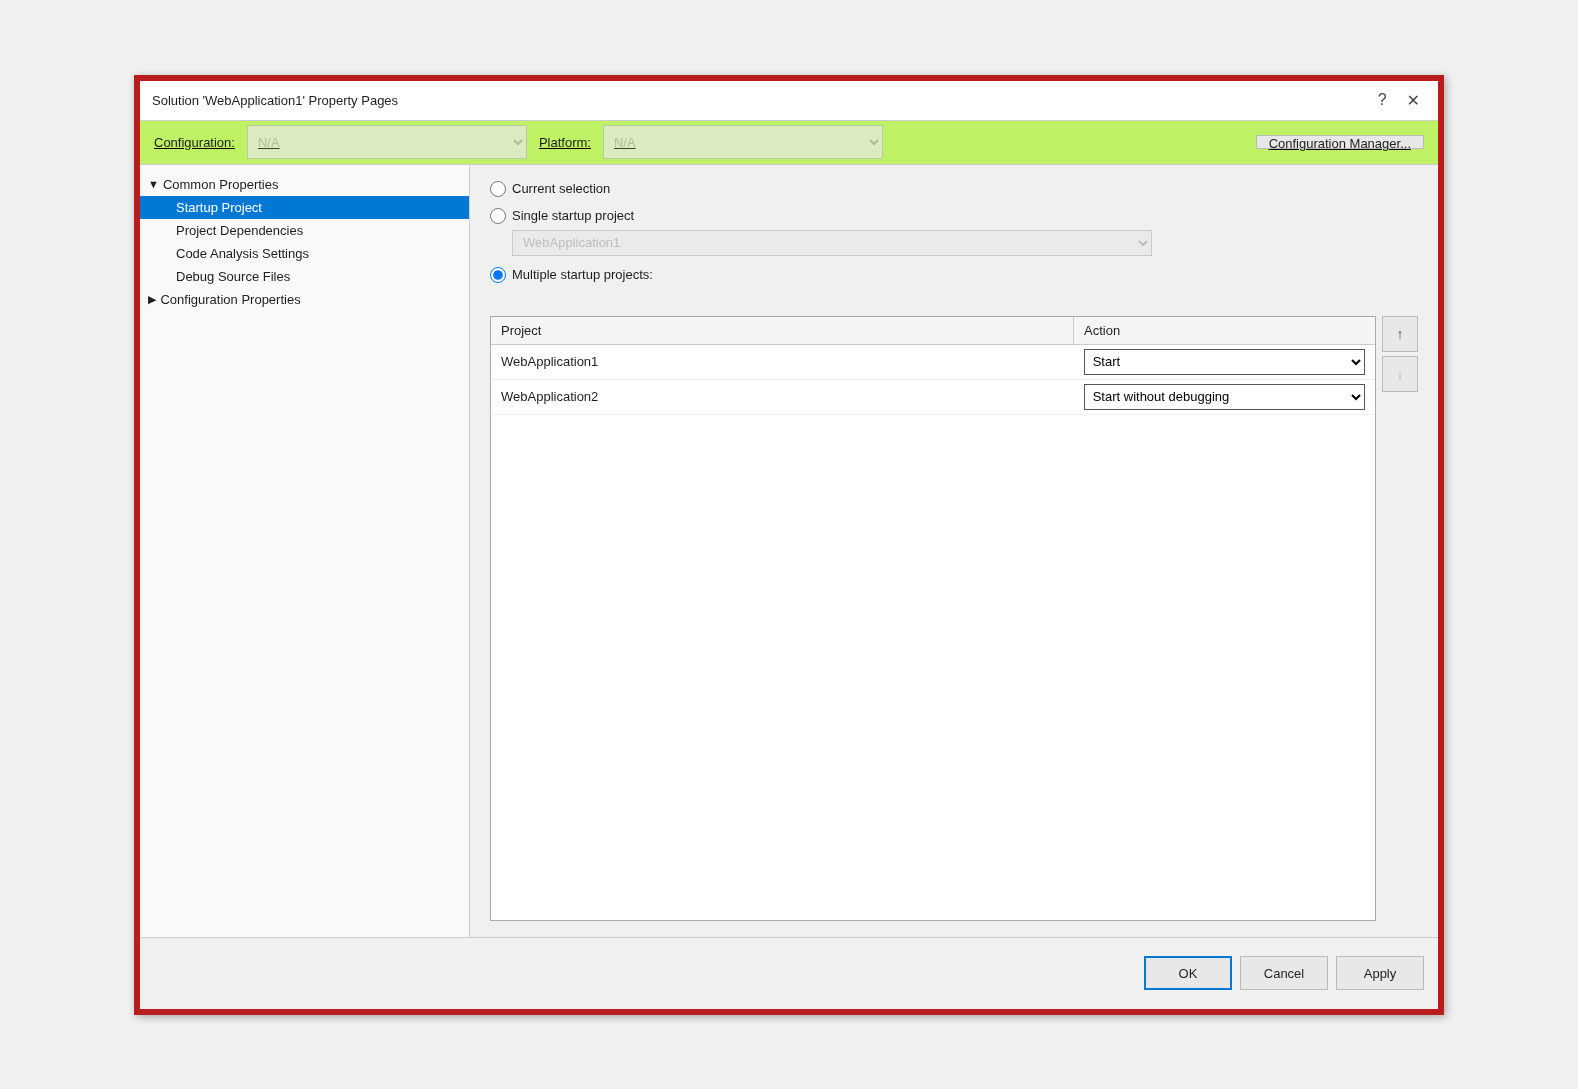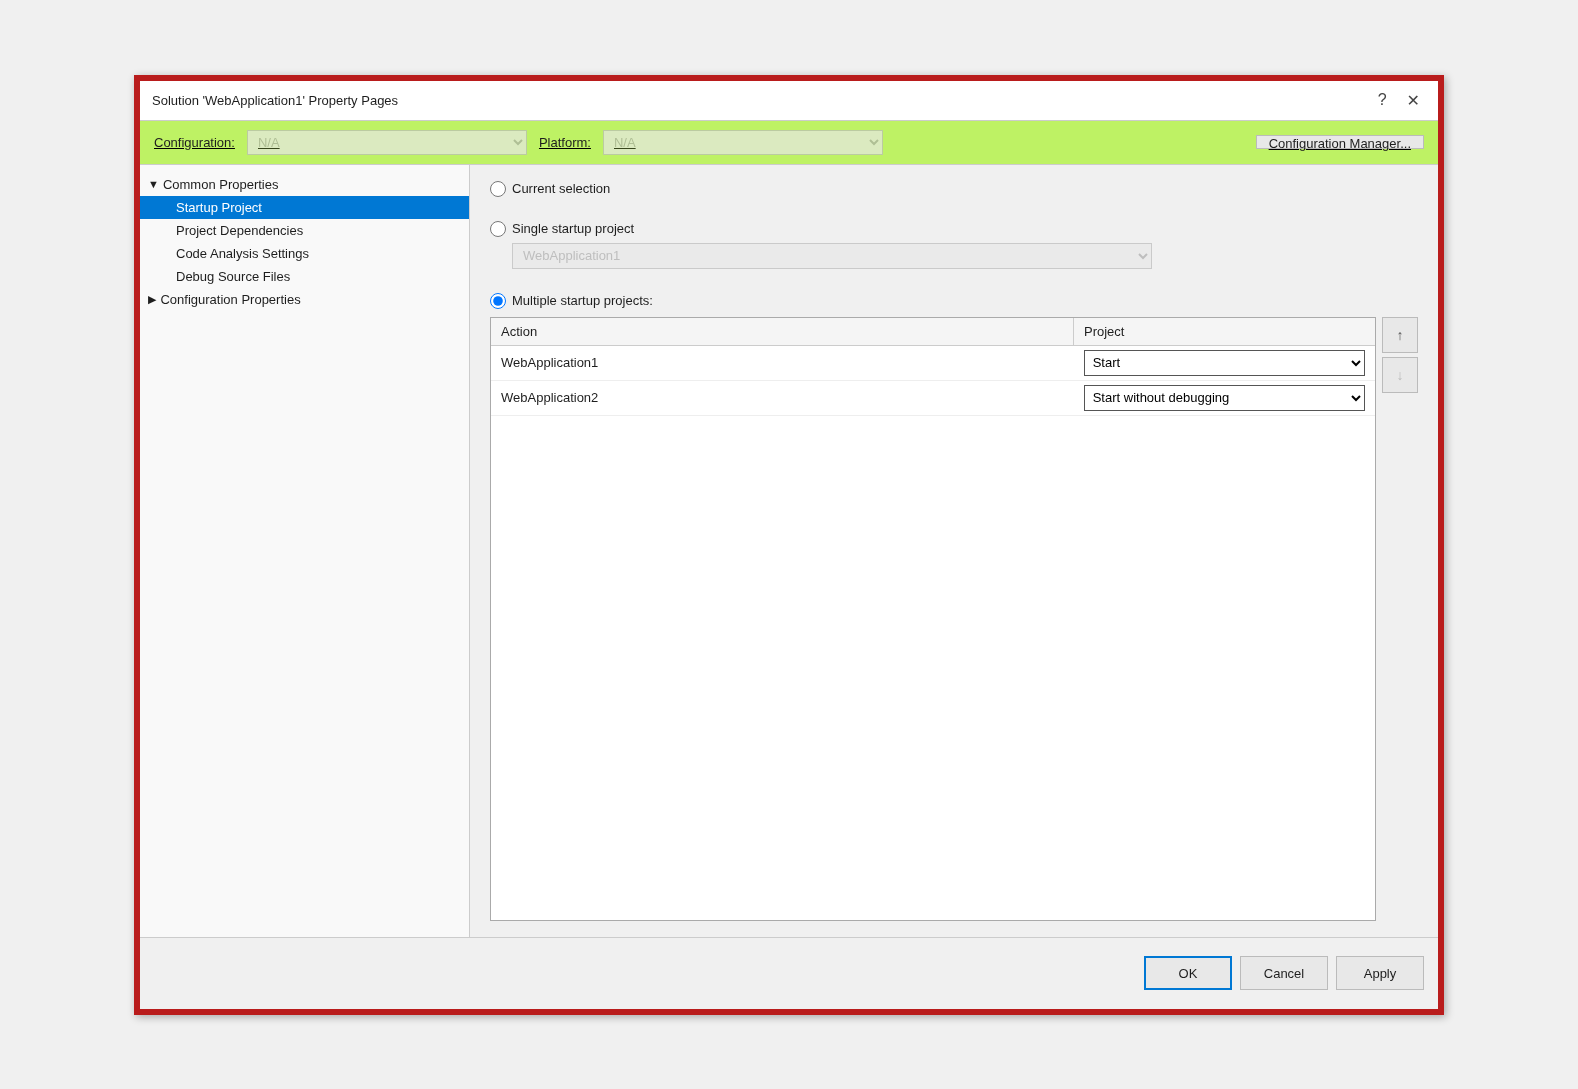--- a/index.html
+++ b/index.html
@@ -55,21 +55,21 @@
       gap: 12px;
       border-bottom: 1px solid #ccc;
       height: 44px;
       text-decoration: underline;
     }
     .config-label {
       color: #1e1e1e;
       font-size: 13px;
     }
     .config-select {
-      height: 25px;
+      height: 34px;
       min-width: 280px;
       border: 1px solid #bbb;
       background: #e8e8e8;
       color: #aaa;
       font-size: 13px;
       padding: 0 6px;
       cursor: not-allowed;
     }
     .config-manager-btn {
       margin-left: auto;
@@ -130,22 +130,22 @@
     .right-panel {
       flex: 1;
       padding: 16px 20px;
       display: flex;
       flex-direction: column;
       overflow-y: auto;
     }
     .radio-group {
       display: flex;
       flex-direction: column;
-      gap: 24px;
-      margin-bottom: 8px;
+      gap: 11px;
+      margin-bottom: 33px;
     }
     .radio-row {
       display: flex;
       align-items: center;
       gap: 6px;
     }
     .radio-row input[type="radio"] {
       width: 16px;
       height: 16px;
       cursor: pointer;
@@ -344,22 +344,22 @@
         <div class="radio-row">
           <input type="radio" name="startup" id="radio-multiple" checked="" style="">
           <label class="radio-label" for="radio-multiple">Multiple startup projects:</label>
         </div>
       </div>
 
       <div class="multiple-section">
         <div class="table-and-arrows">
           <div class="projects-table">
             <div class="table-header">
+              <div class="table-header-cell">Project</div>
               <div class="table-header-cell">Action</div>
-              <div class="table-header-cell">Project</div>
             </div>
 
             <div class="table-row">
               <div class="table-cell">WebApplication1</div>
               <div class="table-cell">
                 <select class="action-select">
                   <option>None</option>
                   <option selected="">Start</option>
                   <option>Start without debugging</option>
                 </select>

